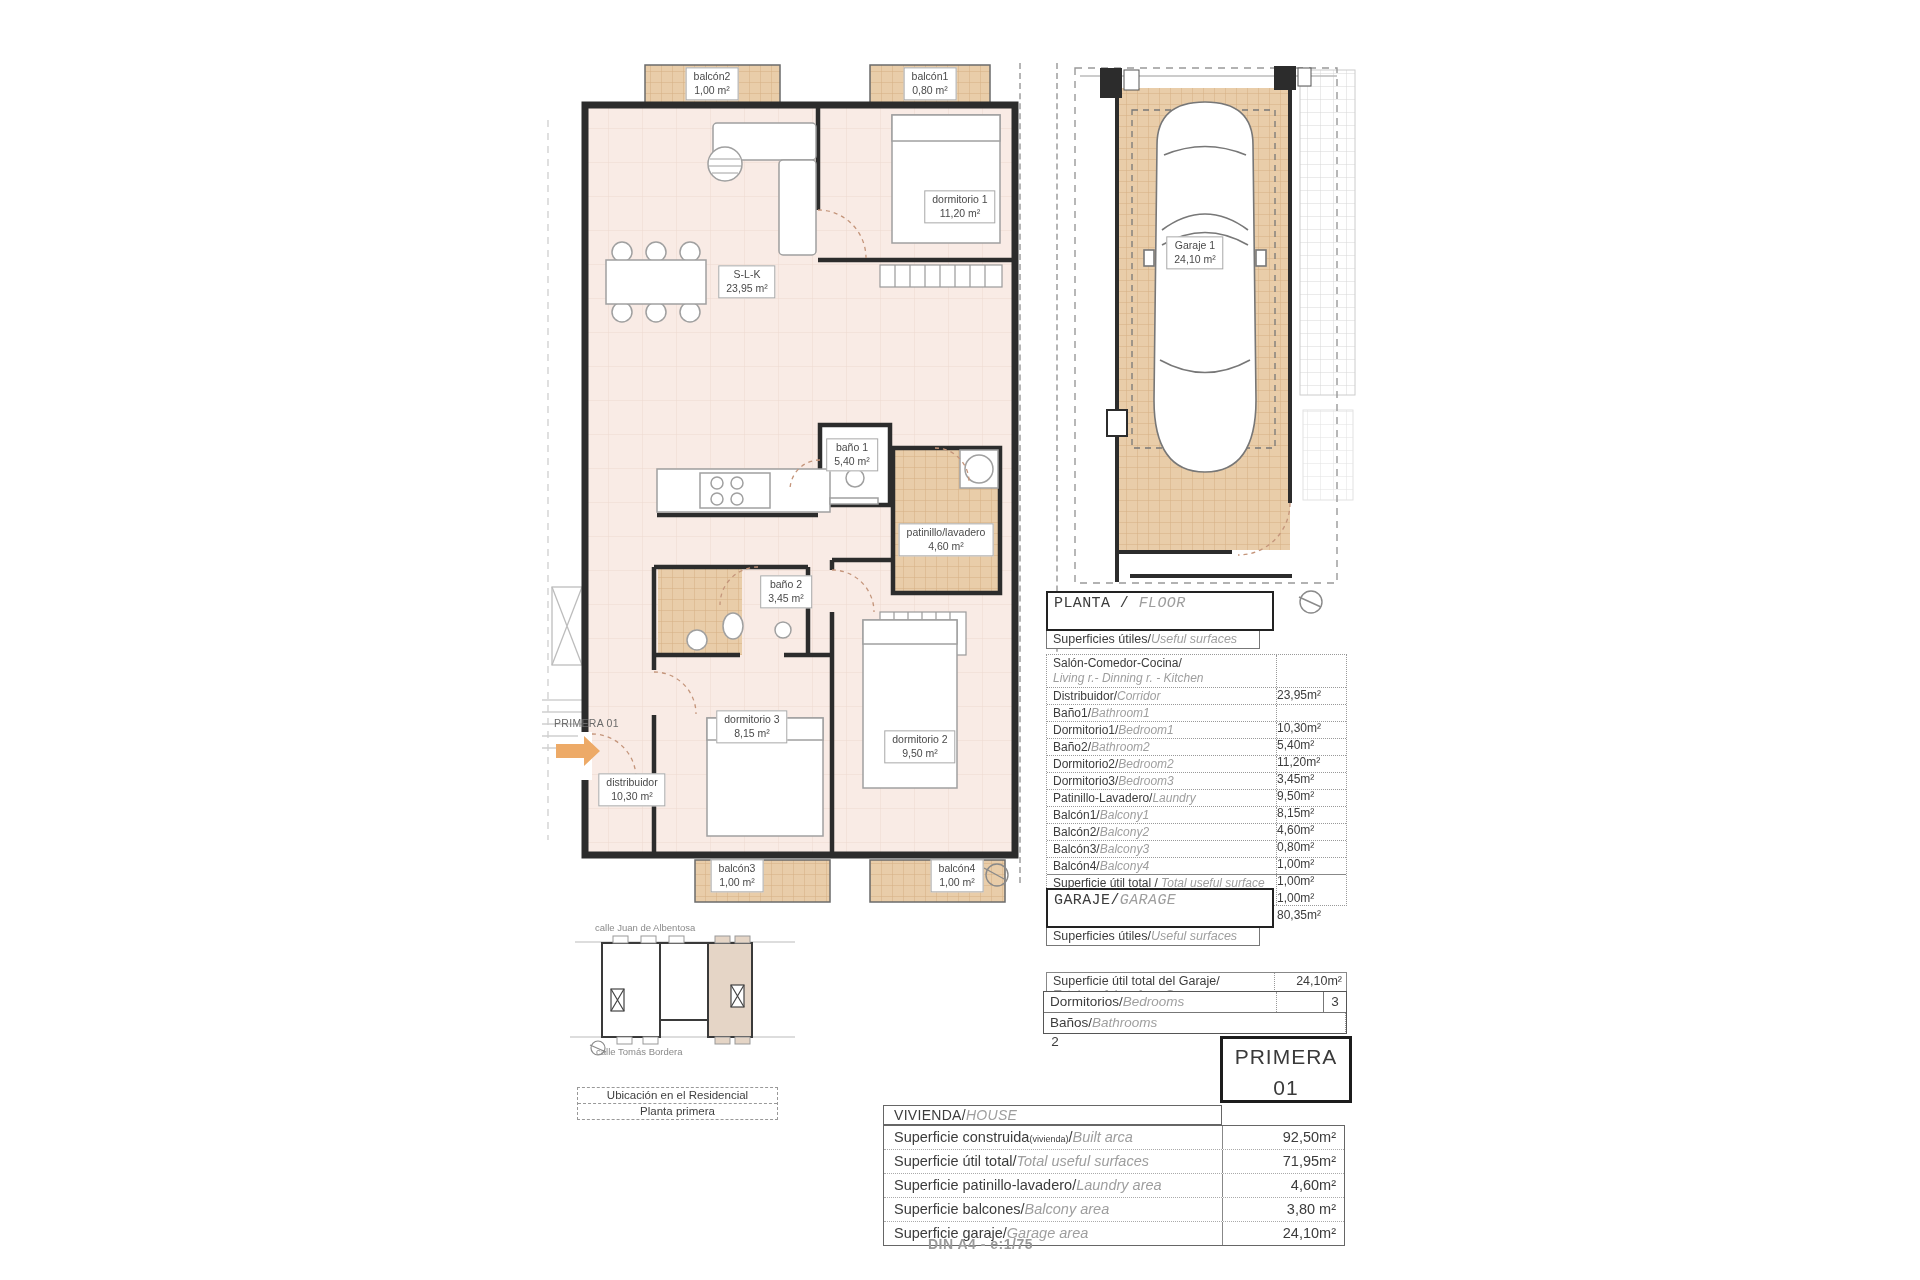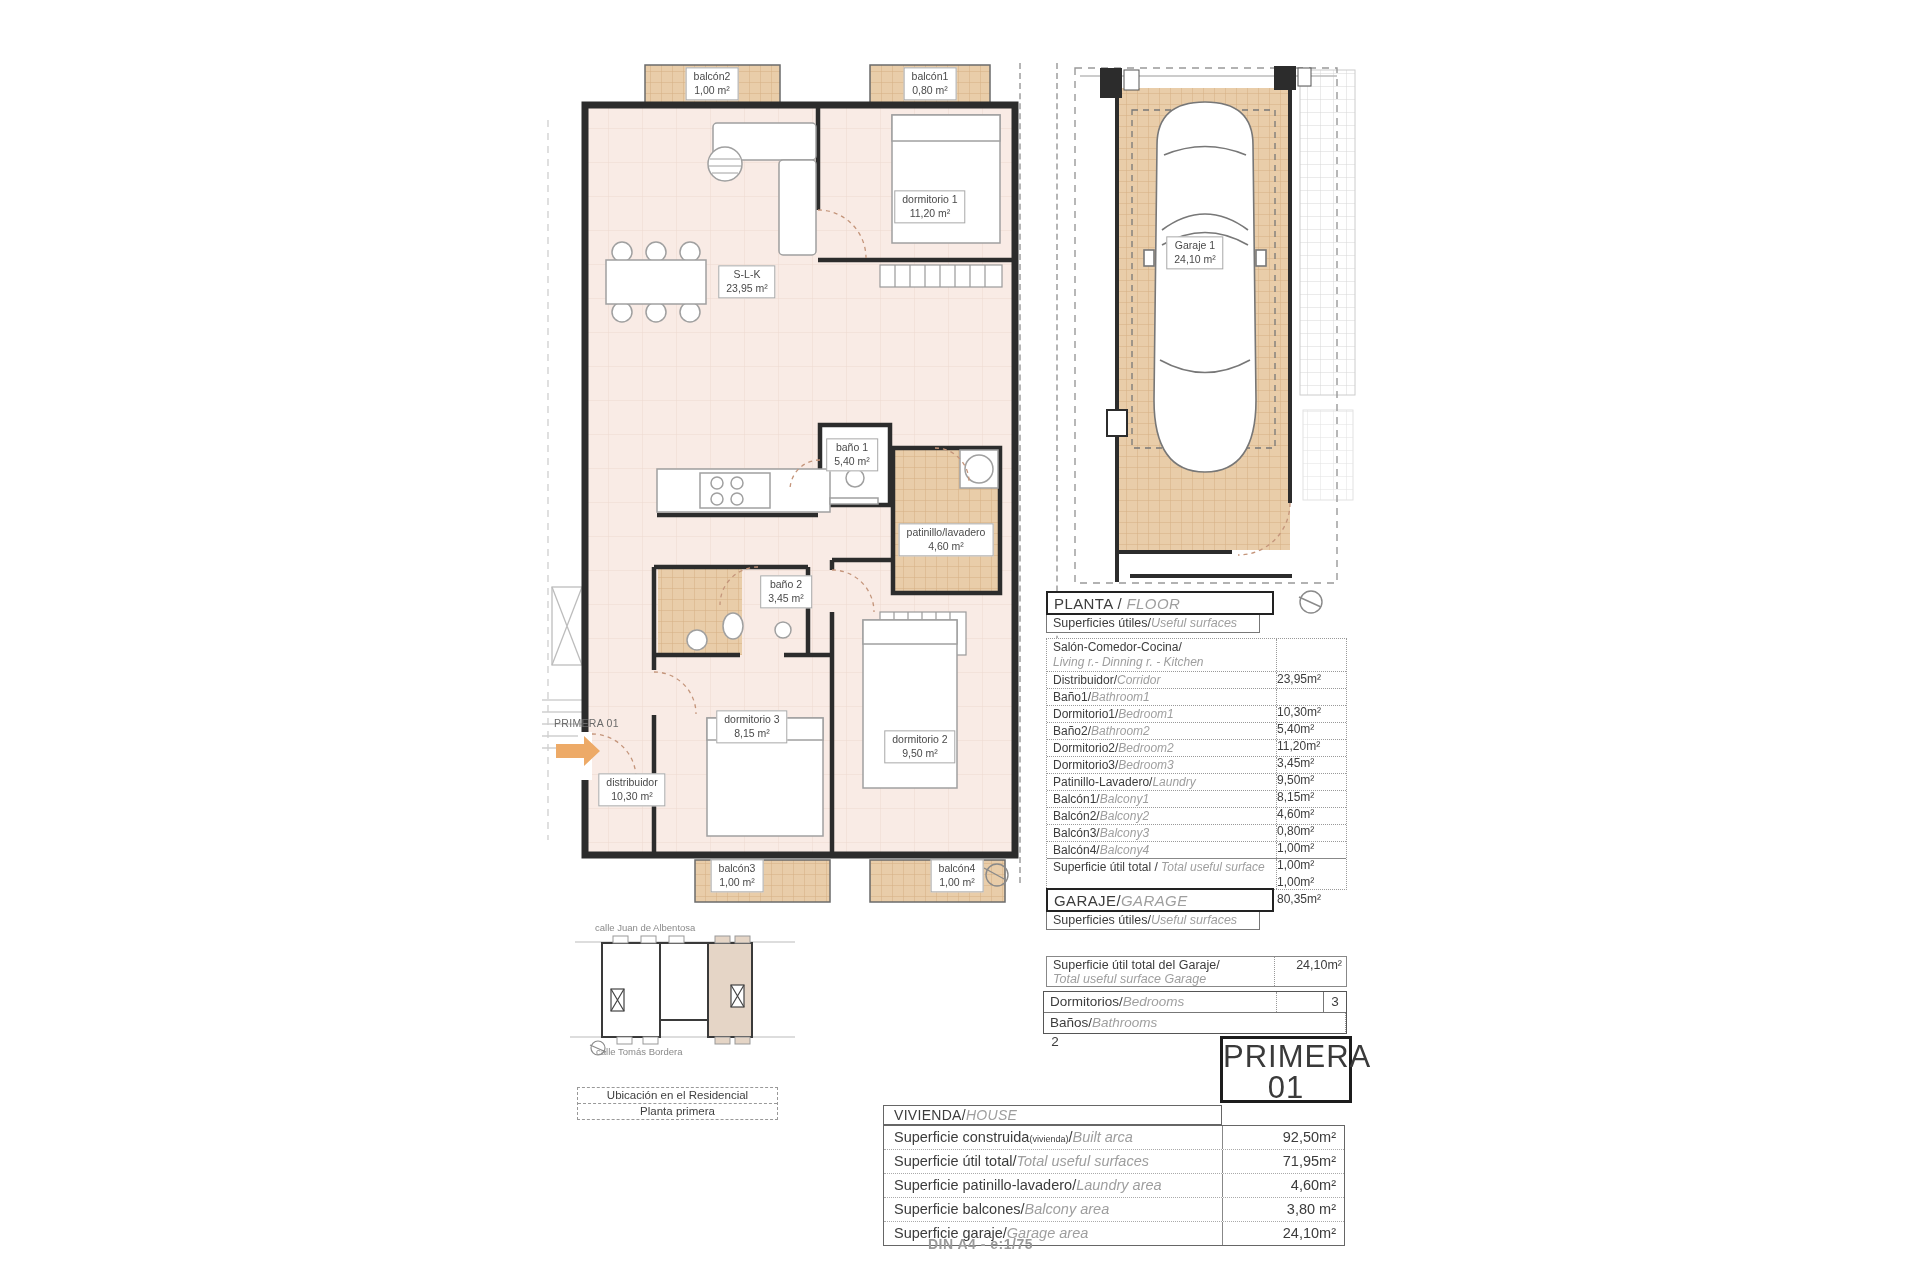--- a/index.html
+++ b/index.html
@@ -8,21 +8,21 @@
   .abs{position:absolute;}
   
   .vdash{position:absolute;border-left:2px dashed #b5b5b5;width:0;}
   
   .rlabel{position:absolute;transform:translate(-50%,-50%);background:#fff;border:1px solid #a8a8a8;
           padding:2px 7px;text-align:center;font-size:10.5px;line-height:1.3;color:#4a4a4a;white-space:nowrap;}
   .rlabel .nm{display:block;}
   .plan-unit-text{position:absolute;font-size:10.5px;color:#6a6a6a;letter-spacing:.3px;}
   
   .hdr-box{box-sizing:border-box;border:2.5px solid #222;background:#fff;padding:2px 6px 0 6px;
-           font-size:15px;letter-spacing:.4px;height:24px;overflow:hidden;}
+           font-size:15px;letter-spacing:.4px;height:40px;overflow:hidden;font-family:Liberation Mono, monospace;}
   .sub-box{box-sizing:border-box;border:1px solid #777;border-top:none;background:#fff;padding:1px 6px 0 6px;
            font-size:12.5px;height:18px;overflow:hidden;}
   .es{color:#3c3c3c;}
   .en{color:#9e9e9e;font-style:italic;}
   
   .ptable{box-sizing:border-box;border:1px dotted #999;background:#fff;}
   .prow{display:flex;border-top:1px dotted #999;font-size:12px;}
   .prow:first-child{border-top:none;}
   .plab{flex:1;border-right:1px dotted #999;padding:1px 0 0 6px;line-height:15px;}
   .pval{width:66px;text-align:left;padding:1px 3px 0 0;line-height:15px;margin-top:32px;}
@@ -35,21 +35,21 @@
   .gtval{width:67px;text-align:right;padding:1px 4px 0 0;}
   
   .counts{box-sizing:border-box;border:1.5px solid #555;background:#fff;}
   .crow{display:flex;height:20px;font-size:13.5px;line-height:19px;}
   .crow + .crow{border-top:1px solid #777;flex-direction:column;}
   .clab{flex:1;padding-left:6px;border-right:1px dotted #999;}
   .cgap{width:46px;border-right:1px solid #777;}
   .cval{width:22px;text-align:center;}
   
   .badge{box-sizing:border-box;border:3px solid #1c1c1c;background:#fff;text-align:center;
-         font-size:31px;color:#3a3a3a;line-height:31px;padding-top:2px;letter-spacing:1px;}
+         font-size:21px;color:#3a3a3a;line-height:31px;padding-top:2px;letter-spacing:1px;}
   
   .viv-hdr{box-sizing:border-box;border:1px solid #666;background:#fff;height:20px;
            font-size:14px;padding:1px 0 0 10px;letter-spacing:.3px;}
   .viv-body{box-sizing:border-box;border:1px solid #666;background:#fff;}
   .vrow{display:flex;height:23px;font-size:14.5px;line-height:22px;}
   .vrow + .vrow{border-top:1px dotted #aaa;}
   .vlab{width:339px;box-sizing:border-box;padding-left:10px;border-right:1px solid #888;}
   .vlab .sub{font-size:9px;color:#3c3c3c;}
   .vval{flex:1;text-align:right;padding-right:8px;}
   .footer-note{position:absolute;font-size:14px;color:#9a9a9a;letter-spacing:.5px;font-weight:bold;}
@@ -181,21 +181,21 @@
     <polygon points="16,684 44,684 44,676 60,691 44,706 44,698 16,698" fill="#edaa67"></polygon>
 
     <g stroke="#8a8a8a" fill="none" stroke-width="1.4">
       <circle cx="457" cy="815" r="11"></circle>
       <path d="M444,808 L466,820"></path>
     </g>
   </svg>
 
   <div class="rlabel" style="left:712px;top:84px"><span class="nm">balcón2</span><span>1,00 m²</span></div>
   <div class="rlabel" style="left:930px;top:84px"><span class="nm">balcón1</span><span>0,80 m²</span></div>
-  <div class="rlabel" style="left:930px;top:207px"><span class="nm">dormitorio 1</span><span>11,20 m²</span></div>
+  <div class="rlabel" style="left:960px;top:207px"><span class="nm">dormitorio 1</span><span>11,20 m²</span></div>
   <div class="rlabel" style="left:747px;top:282px"><span class="nm">S-L-K</span><span>23,95 m²</span></div>
   <div class="rlabel" style="left:852px;top:455px"><span class="nm">baño 1</span><span>5,40 m²</span></div>
   <div class="rlabel" style="left:946px;top:540px"><span class="nm">patinillo/lavadero</span><span>4,60 m²</span></div>
   <div class="rlabel" style="left:786px;top:592px"><span class="nm">baño 2</span><span>3,45 m²</span></div>
   <div class="rlabel" style="left:752px;top:727px"><span class="nm">dormitorio 3</span><span>8,15 m²</span></div>
   <div class="rlabel" style="left:920px;top:747px"><span class="nm">dormitorio 2</span><span>9,50 m²</span></div>
   <div class="rlabel" style="left:632px;top:790px"><span class="nm">distribuidor</span><span>10,30 m²</span></div>
   <div class="rlabel" style="left:737px;top:876px"><span class="nm">balcón3</span><span>1,00 m²</span></div>
   <div class="rlabel" style="left:957px;top:876px"><span class="nm">balcón4</span><span>1,00 m²</span></div>
   <div class="plan-unit-text" style="left:554px;top:717px">PRIMERA 01</div>

